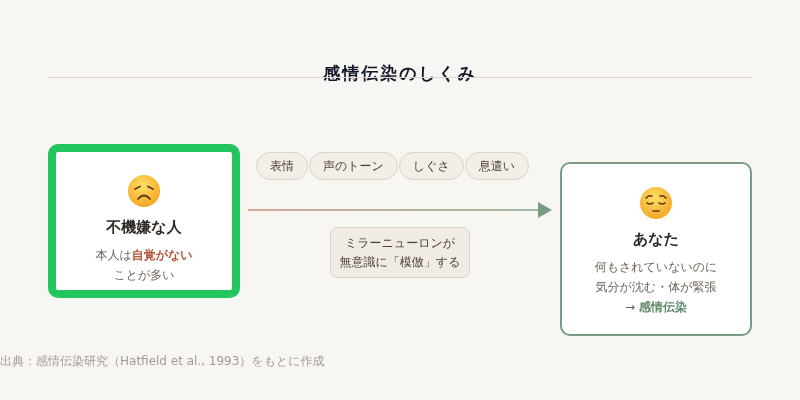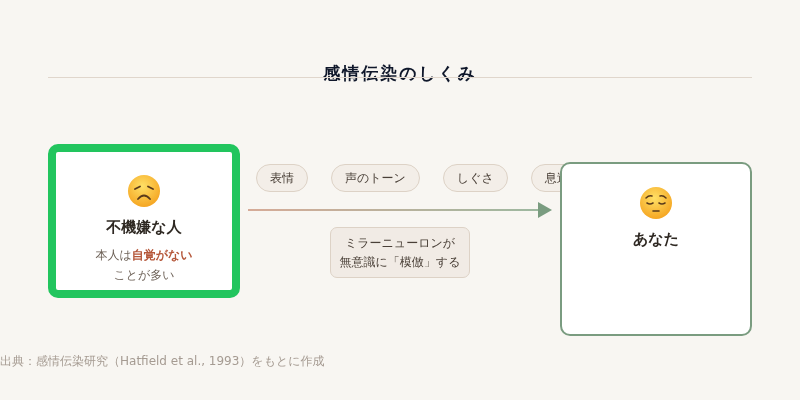--- a/index.html
+++ b/index.html
@@ -25,21 +25,21 @@
     }
     .card.left { left: 48px; top: 144px; width: 192px; height: 154px; border: 8px solid #22c55e; }
     .card.right { left: 560px; top: 134px; width: 192px; height: 174px; border: 2px solid #7a9c80; margin-top: 28px; }
     .emoji { display: block; margin: 0 auto; }
     .card.left .emoji { margin-top: 22px; width: 34px; height: 34px; }
     .card.right .emoji { margin-top: 22px; width: 34px; height: 34px; }
     .card-name { font-weight: bold; font-size: 15px; color: #2e2822; margin-top: 10px; }
     .card-desc { font-size: 12px; color: #6e6258; line-height: 20px; margin-top: 8px; }
     .hl-red { color: #b5573a; font-weight: bold; }
     .hl-green { color: #5f8a68; font-weight: bold; }
-    .chips { position: absolute; top: 164px; left: 256px; display: flex; gap: 23px; }
+    .chips { position: absolute; top: 152px; left: 256px; display: flex; gap: 1px; }
     .chip {
       height: 28px; box-sizing: border-box; border: 1px solid #ddd2c6; background: #f3eee8;
       border-radius: 14px; font-size: 12px; color: #4a4038; line-height: 26px; padding: 0 13px;
     }
     .arrow-line {
       position: absolute; left: 248px; top: 209px; width: 292px; height: 2px;
       background: linear-gradient(to right, #d6ab98, #9db8a0);
     }
     .arrow-head {
       position: absolute; left: 538px; top: 202px; width: 0; height: 0;
@@ -106,15 +106,20 @@
         </radialGradient>
       </defs>
     <circle cx="17" cy="17" r="16" fill="url(#g2)"></circle>
     <path d="M7 12 Q10 9 13 10" stroke="#5a3a1a" stroke-width="1.5" stroke-linecap="round" fill="none"></path>
     <path d="M27 12 Q24 9 21 10" stroke="#5a3a1a" stroke-width="1.5" stroke-linecap="round" fill="none"></path>
     <path d="M8 17 Q11 19 14 17" stroke="#5a3a1a" stroke-width="1.6" stroke-linecap="round" fill="none"></path>
     <path d="M20 17 Q23 19 26 17" stroke="#5a3a1a" stroke-width="1.6" stroke-linecap="round" fill="none"></path>
     <path d="M14 25 L20 25" stroke="#5a3a1a" stroke-width="1.6" stroke-linecap="round" fill="none"></path>
   </svg>
   <div class="card-name">あなた</div>
+  <div class="card-desc">
+    <span>何もされていないのに</span><br>
+    <span>気分が沈む・体が緊張</span><br>
+    <span>→ </span><span class="hl-green">感情伝染</span>
+  </div>
 </div>
 
 <div class="source">出典：感情伝染研究（Hatfield et al., 1993）をもとに作成</div>
 
 </body></html>

